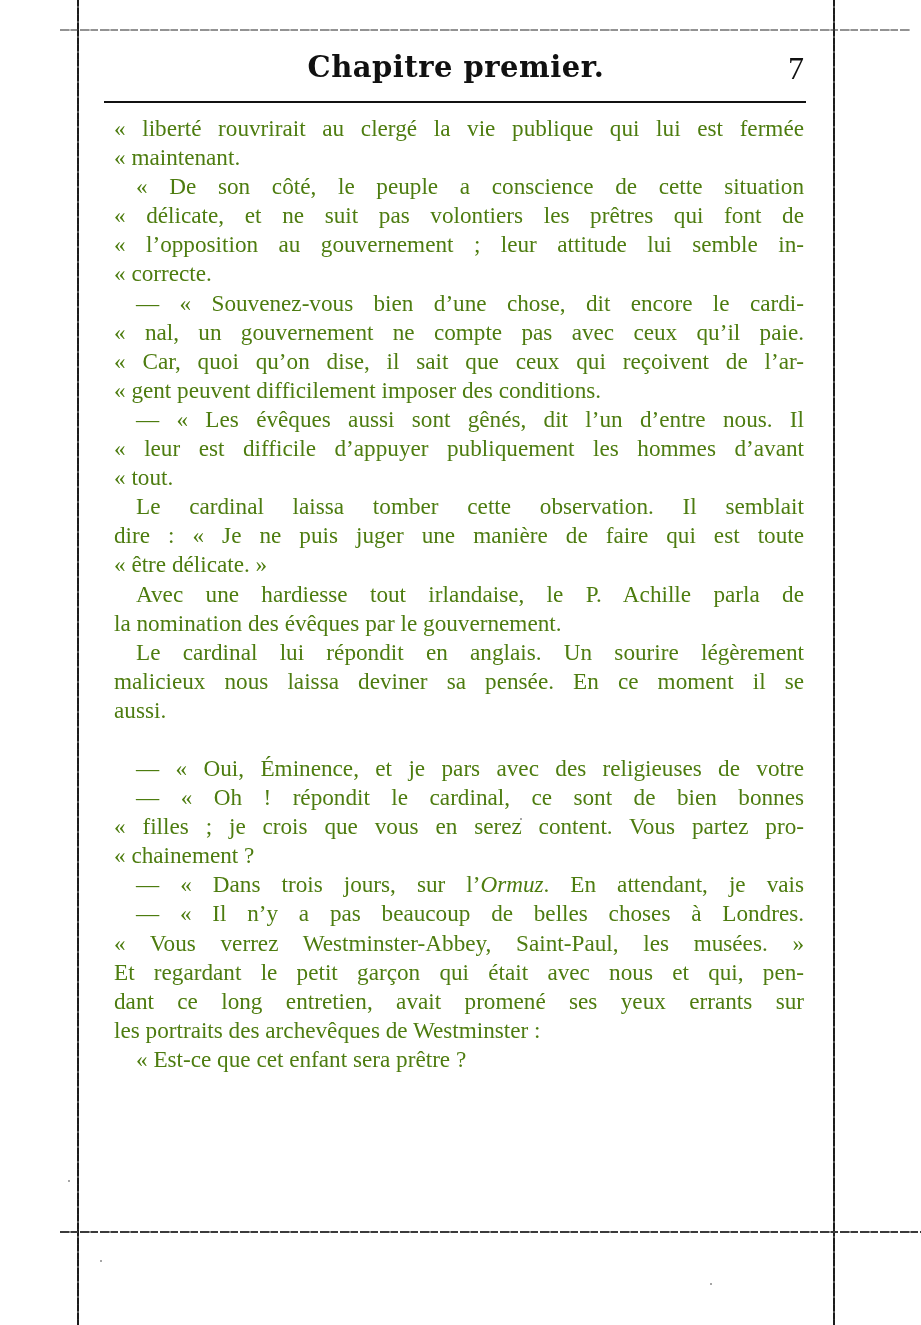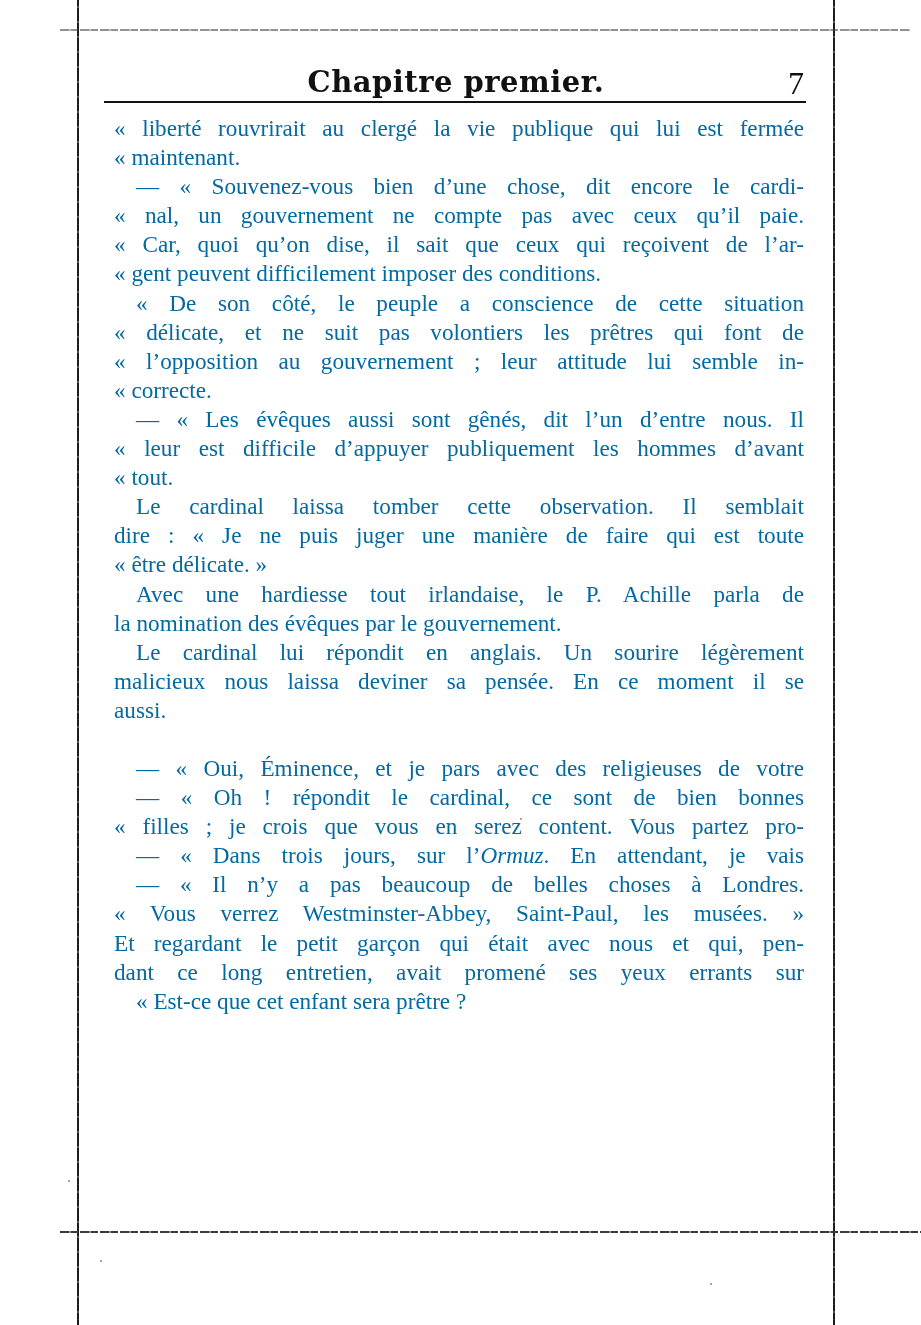--- a/index.html
+++ b/index.html
@@ -7,38 +7,38 @@
   .crop-v {
     position: absolute; width: 2px; background: #2a2a2a;
     background-image: repeating-linear-gradient(to bottom, #1c1c1c 0 6px, #555 6px 8px, #1c1c1c 8px 14px, transparent 14px 15px);
   }
   .crop-h {
     position: absolute; height: 2px;
     background-image: repeating-linear-gradient(to right, #3a3a3a 0 9px, #888 9px 11px, #3a3a3a 11px 18px, transparent 18px 20px);
   }
   .crop-h.top { opacity: 0.55; }
   .header {
-    position: absolute; left: 108px; top: 48px; width: 696px; height: 50px; margin-top: 15px;
+    position: absolute; left: 108px; top: 48px; width: 696px; height: 50px;
   }
   .chapter-title {
     position: absolute; left: 0; right: 0; top: 2px; text-align: center;
     font-family: "DejaVu Serif", serif; font-weight: bold; font-size: 29px;
     color: #111; letter-spacing: 0.5px;
   }
   .page-number {
     position: absolute; right: 0; top: 2px;
     font-family: "Liberation Serif", serif; font-size: 32px; color: #111;
   }
   .header-rule {
     position: absolute; left: 104px; top: 101px; width: 702px; height: 2px; background: #111;
   }
   .body-text {
     position: absolute; left: 114px; top: 114px; width: 690px;
     font-family: "Liberation Serif", serif; font-size: 23.2px; line-height: 29.1px;
-    color: #0369a1; text-align: justify;
+    color: #4d7c0f; text-align: justify;
   }
   .line { display: block; white-space: nowrap; text-align-last: justify; text-align: justify; }
   .line.last { text-align-last: left; }
   .line.indent { padding-left: 22px; }
   .gap { display: block; height: 29px; }
   .speck { position: absolute; width: 2px; height: 2px; background: #888; border-radius: 1px; }
 </style>
 </head>
 <body>
 
@@ -52,30 +52,30 @@
   <div class="page-number">7</div>
 </div>
 <div class="header-rule"></div>
 
 <div class="body-text" id="body-text">
     <div>
       <span class="line">« liberté rouvrirait au clergé la vie publique qui lui est fermée</span>
       <span class="line last">« maintenant.</span>
     </div>
     <div>
+      <span class="line indent">« De son côté, le peuple a conscience de cette situation</span>
+      <span class="line">« délicate, et ne suit pas volontiers les prêtres qui font de</span>
+      <span class="line">« l’opposition au gouvernement ; leur attitude lui semble in-</span>
+      <span class="line last">« correcte.</span>
+    </div>
+    <div>
       <span class="line indent">— « Souvenez-vous bien d’une chose, dit encore le cardi-</span>
       <span class="line">« nal, un gouvernement ne compte pas avec ceux qu’il paie.</span>
       <span class="line">« Car, quoi qu’on dise, il sait que ceux qui reçoivent de l’ar-</span>
       <span class="line last">« gent peuvent difficilement imposer des conditions.</span>
-    </div>
-    <div>
-      <span class="line indent">« De son côté, le peuple a conscience de cette situation</span>
-      <span class="line">« délicate, et ne suit pas volontiers les prêtres qui font de</span>
-      <span class="line">« l’opposition au gouvernement ; leur attitude lui semble in-</span>
-      <span class="line last">« correcte.</span>
     </div>
     <div>
       <span class="line indent">— « Les évêques aussi sont gênés, dit l’un d’entre nous. Il</span>
       <span class="line">« leur est difficile d’appuyer publiquement les hommes d’avant</span>
       <span class="line last">« tout.</span>
     </div>
     <div>
       <span class="line indent">Le cardinal laissa tomber cette observation. Il semblait</span>
       <span class="line">dire : « Je ne puis juger une manière de faire qui est toute</span>
       <span class="line last">« être délicate. »</span>
@@ -89,29 +89,31 @@
       <span class="line">malicieux nous laissa deviner sa pensée. En ce moment il se</span>
       <span class="line last">aussi.</span>
     </div>
     <span class="gap"></span>
     <div>
       <span class="line indent">— « Oui, Éminence, et je pars avec des religieuses de votre</span>
     </div>
     <div>
       <span class="line indent">— « Oh ! répondit le cardinal, ce sont de bien bonnes</span>
       <span class="line">« filles ; je crois que vous en serez content. Vous partez pro-</span>
+      <span class="line last">« chainement ?</span>
     </div>
     <div>
       <span class="line indent">— « Dans trois jours, sur l’<i>Ormuz</i>. En attendant, je vais</span>
     </div>
     <div>
       <span class="line indent">— « Il n’y a pas beaucoup de belles choses à Londres.</span>
       <span class="line">« Vous verrez Westminster-Abbey, Saint-Paul, les musées. »</span>
       <span class="line">Et regardant le petit garçon qui était avec nous et qui, pen-</span>
       <span class="line">dant ce long entretien, avait promené ses yeux errants sur</span>
+      <span class="line last">les portraits des archevêques de Westminster :</span>
     </div>
     <div>
       <span class="line indent last">« Est-ce que cet enfant sera prêtre ?</span>
     </div>
   </div>
 
 <div class="speck" style="left:520px; top:818px;"></div>
 <div class="speck" style="left:710px; top:1283px;"></div>
 <div class="speck" style="left:100px; top:1260px;"></div>
 <div class="speck" style="left:68px; top:1180px;"></div>

